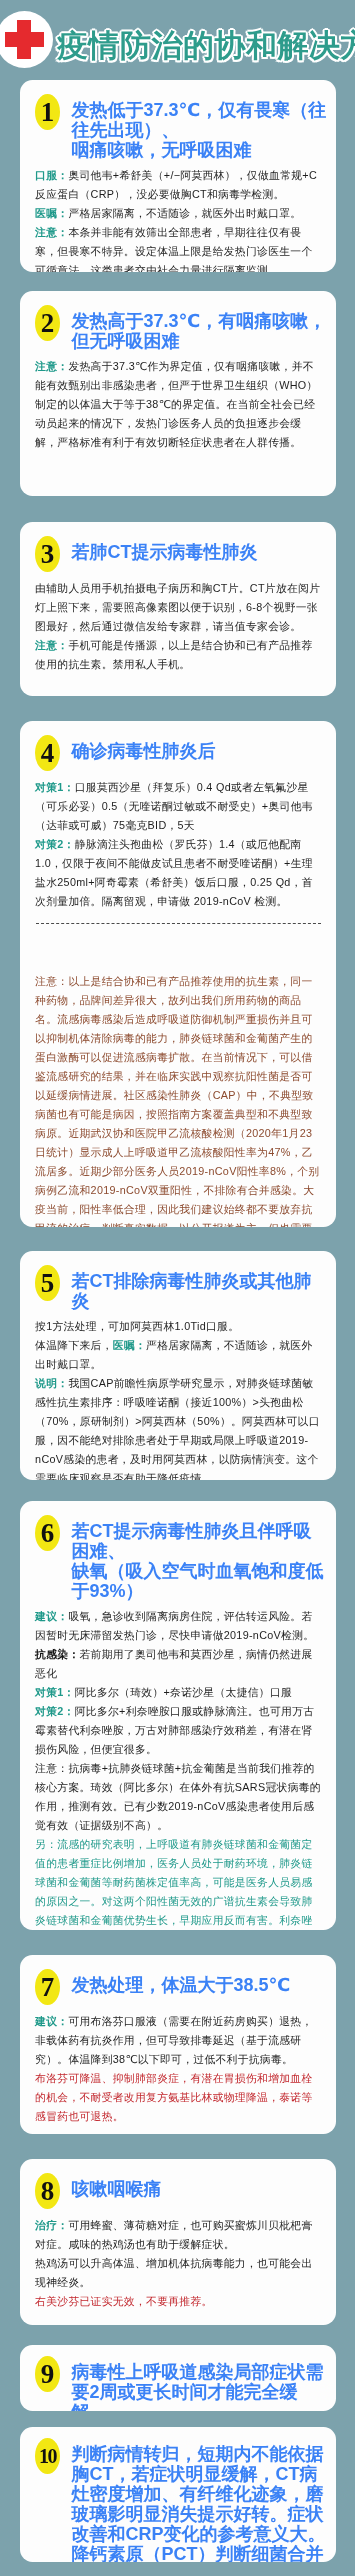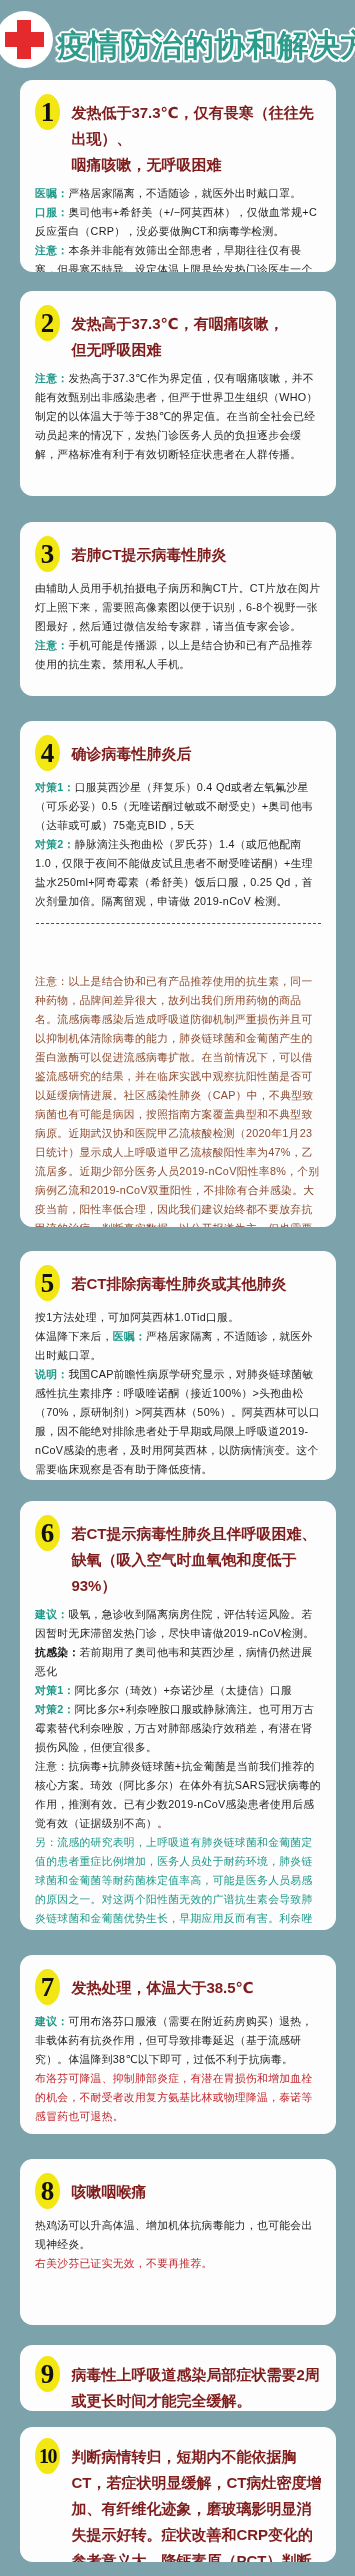--- a/index.html
+++ b/index.html
@@ -36,21 +36,21 @@
   .card-10{top:2427px;height:135px}
 
   .card-head{display:flex;align-items:flex-start;padding:14.4px 9.3px 2.1px 15.5px;}
   .card-9 .card-head,.card-10 .card-head{padding-top:11.3px;}
   .num-circle{
     flex:0 0 auto;width:25px;height:36px;border-radius:50%;background:var(--yellow);
     display:flex;align-items:center;justify-content:center;margin-right:11.3px;
     font-family:"Liberation Serif","DejaVu Serif",serif;font-size:27px;font-weight:700;color:#101010;line-height:1;
   }
   .num-circle.wide{font-size:20px;letter-spacing:-1.5px;}
-  .card-title{font-size:15px;font-weight:800;color:#7f1d1d;line-height:26px;padding-top:5.7px;letter-spacing:0;}
+  .card-title{font-size:18px;font-weight:800;color:#3b82f6;line-height:20px;padding-top:5.7px;letter-spacing:0;}
 
   .card-body{padding:4.1px 13.4px 11.3px 15.5px;font-size:10.8px;font-weight:500;color:#1e1e1e;line-height:19px;letter-spacing:0.3px;}
   .card-body p{margin:0;overflow-wrap:anywhere;}
   .card-body p.divider{border-top:1.5px dashed #4a4a4a;height:0;margin:12.4px 1px;}
   .card-body p.brown{color:var(--brown);margin-top:48px;}
   .card-body p.red{color:var(--red);}
   .card-body p.green{color:var(--green);}
   .seg-label{color:var(--teal);font-weight:800;}
   .seg-strong{font-weight:800;color:#141414;}
 </style>
@@ -67,22 +67,22 @@
     <div class="page-title">疫情防治的协和解决方案</div>
   </div>
 
   <div id="cards">
       <section class="card card-1">
         <div class="card-head">
           <div class="num-circle">1</div>
           <div class="card-title">发热低于37.3℃，仅有畏寒（往往先出现）、<br>咽痛咳嗽，无呼吸困难</div>
         </div>
         <div class="card-body">
+          <p class="normal"><span class="seg-label">口服：</span><span class="seg-normal">奥司他韦+希舒美（+/−阿莫西林），仅做血常规+C反应蛋白（CRP），没必要做胸CT和病毒学检测。</span></p>
           <p class="normal"><span class="seg-label">医嘱：</span><span class="seg-normal">严格居家隔离，不适随诊，就医外出时戴口罩。</span></p>
-          <p class="normal"><span class="seg-label">口服：</span><span class="seg-normal">奥司他韦+希舒美（+/−阿莫西林），仅做血常规+C反应蛋白（CRP），没必要做胸CT和病毒学检测。</span></p>
           <p class="normal"><span class="seg-label">注意：</span><span class="seg-normal">本条并非能有效筛出全部患者，早期往往仅有畏寒，但畏寒不特异。设定体温上限是给发热门诊医生一个可循章法。这类患者交由社会力量进行隔离监测。</span></p>
         </div>
       </section>
       <section class="card card-2">
         <div class="card-head">
           <div class="num-circle">2</div>
           <div class="card-title">发热高于37.3℃，有咽痛咳嗽，<br>但无呼吸困难</div>
         </div>
         <div class="card-body">
           <p class="normal"><span class="seg-label">注意：</span><span class="seg-normal">发热高于37.3℃作为界定值，仅有咽痛咳嗽，并不能有效甄别出非感染患者，但严于世界卫生组织（WHO）制定的以体温大于等于38℃的界定值。在当前全社会已经动员起来的情况下，发热门诊医务人员的负担逐步会缓解，严格标准有利于有效切断轻症状患者在人群传播。</span></p>
@@ -144,20 +144,21 @@
           <p class="normal"><span class="seg-label">建议：</span><span class="seg-normal">可用布洛芬口服液（需要在附近药房购买）退热，非载体药有抗炎作用，但可导致排毒延迟（基于流感研究）。体温降到38℃以下即可，过低不利于抗病毒。</span></p>
           <p class="red"><span class="seg-normal">布洛芬可降温、抑制肺部炎症，有潜在胃损伤和增加血栓的机会，不耐受者改用复方氨基比林或物理降温，泰诺等感冒药也可退热。</span></p>
         </div>
       </section>
       <section class="card card-8">
         <div class="card-head">
           <div class="num-circle">8</div>
           <div class="card-title">咳嗽咽喉痛</div>
         </div>
         <div class="card-body">
+          <p class="normal"><span class="seg-label">治疗：</span><span class="seg-normal">可用蜂蜜、薄荷糖对症，也可购买蜜炼川贝枇杷膏对症。咸味的热鸡汤也有助于缓解症状。</span></p>
           <p class="normal"><span class="seg-normal">热鸡汤可以升高体温、增加机体抗病毒能力，也可能会出现神经炎。</span></p>
           <p class="red"><span class="seg-normal">右美沙芬已证实无效，不要再推荐。</span></p>
         </div>
       </section>
       <section class="card card-9">
         <div class="card-head">
           <div class="num-circle">9</div>
           <div class="card-title">病毒性上呼吸道感染局部症状需要2周或更长时间才能完全缓解。</div>
         </div>
       </section>

